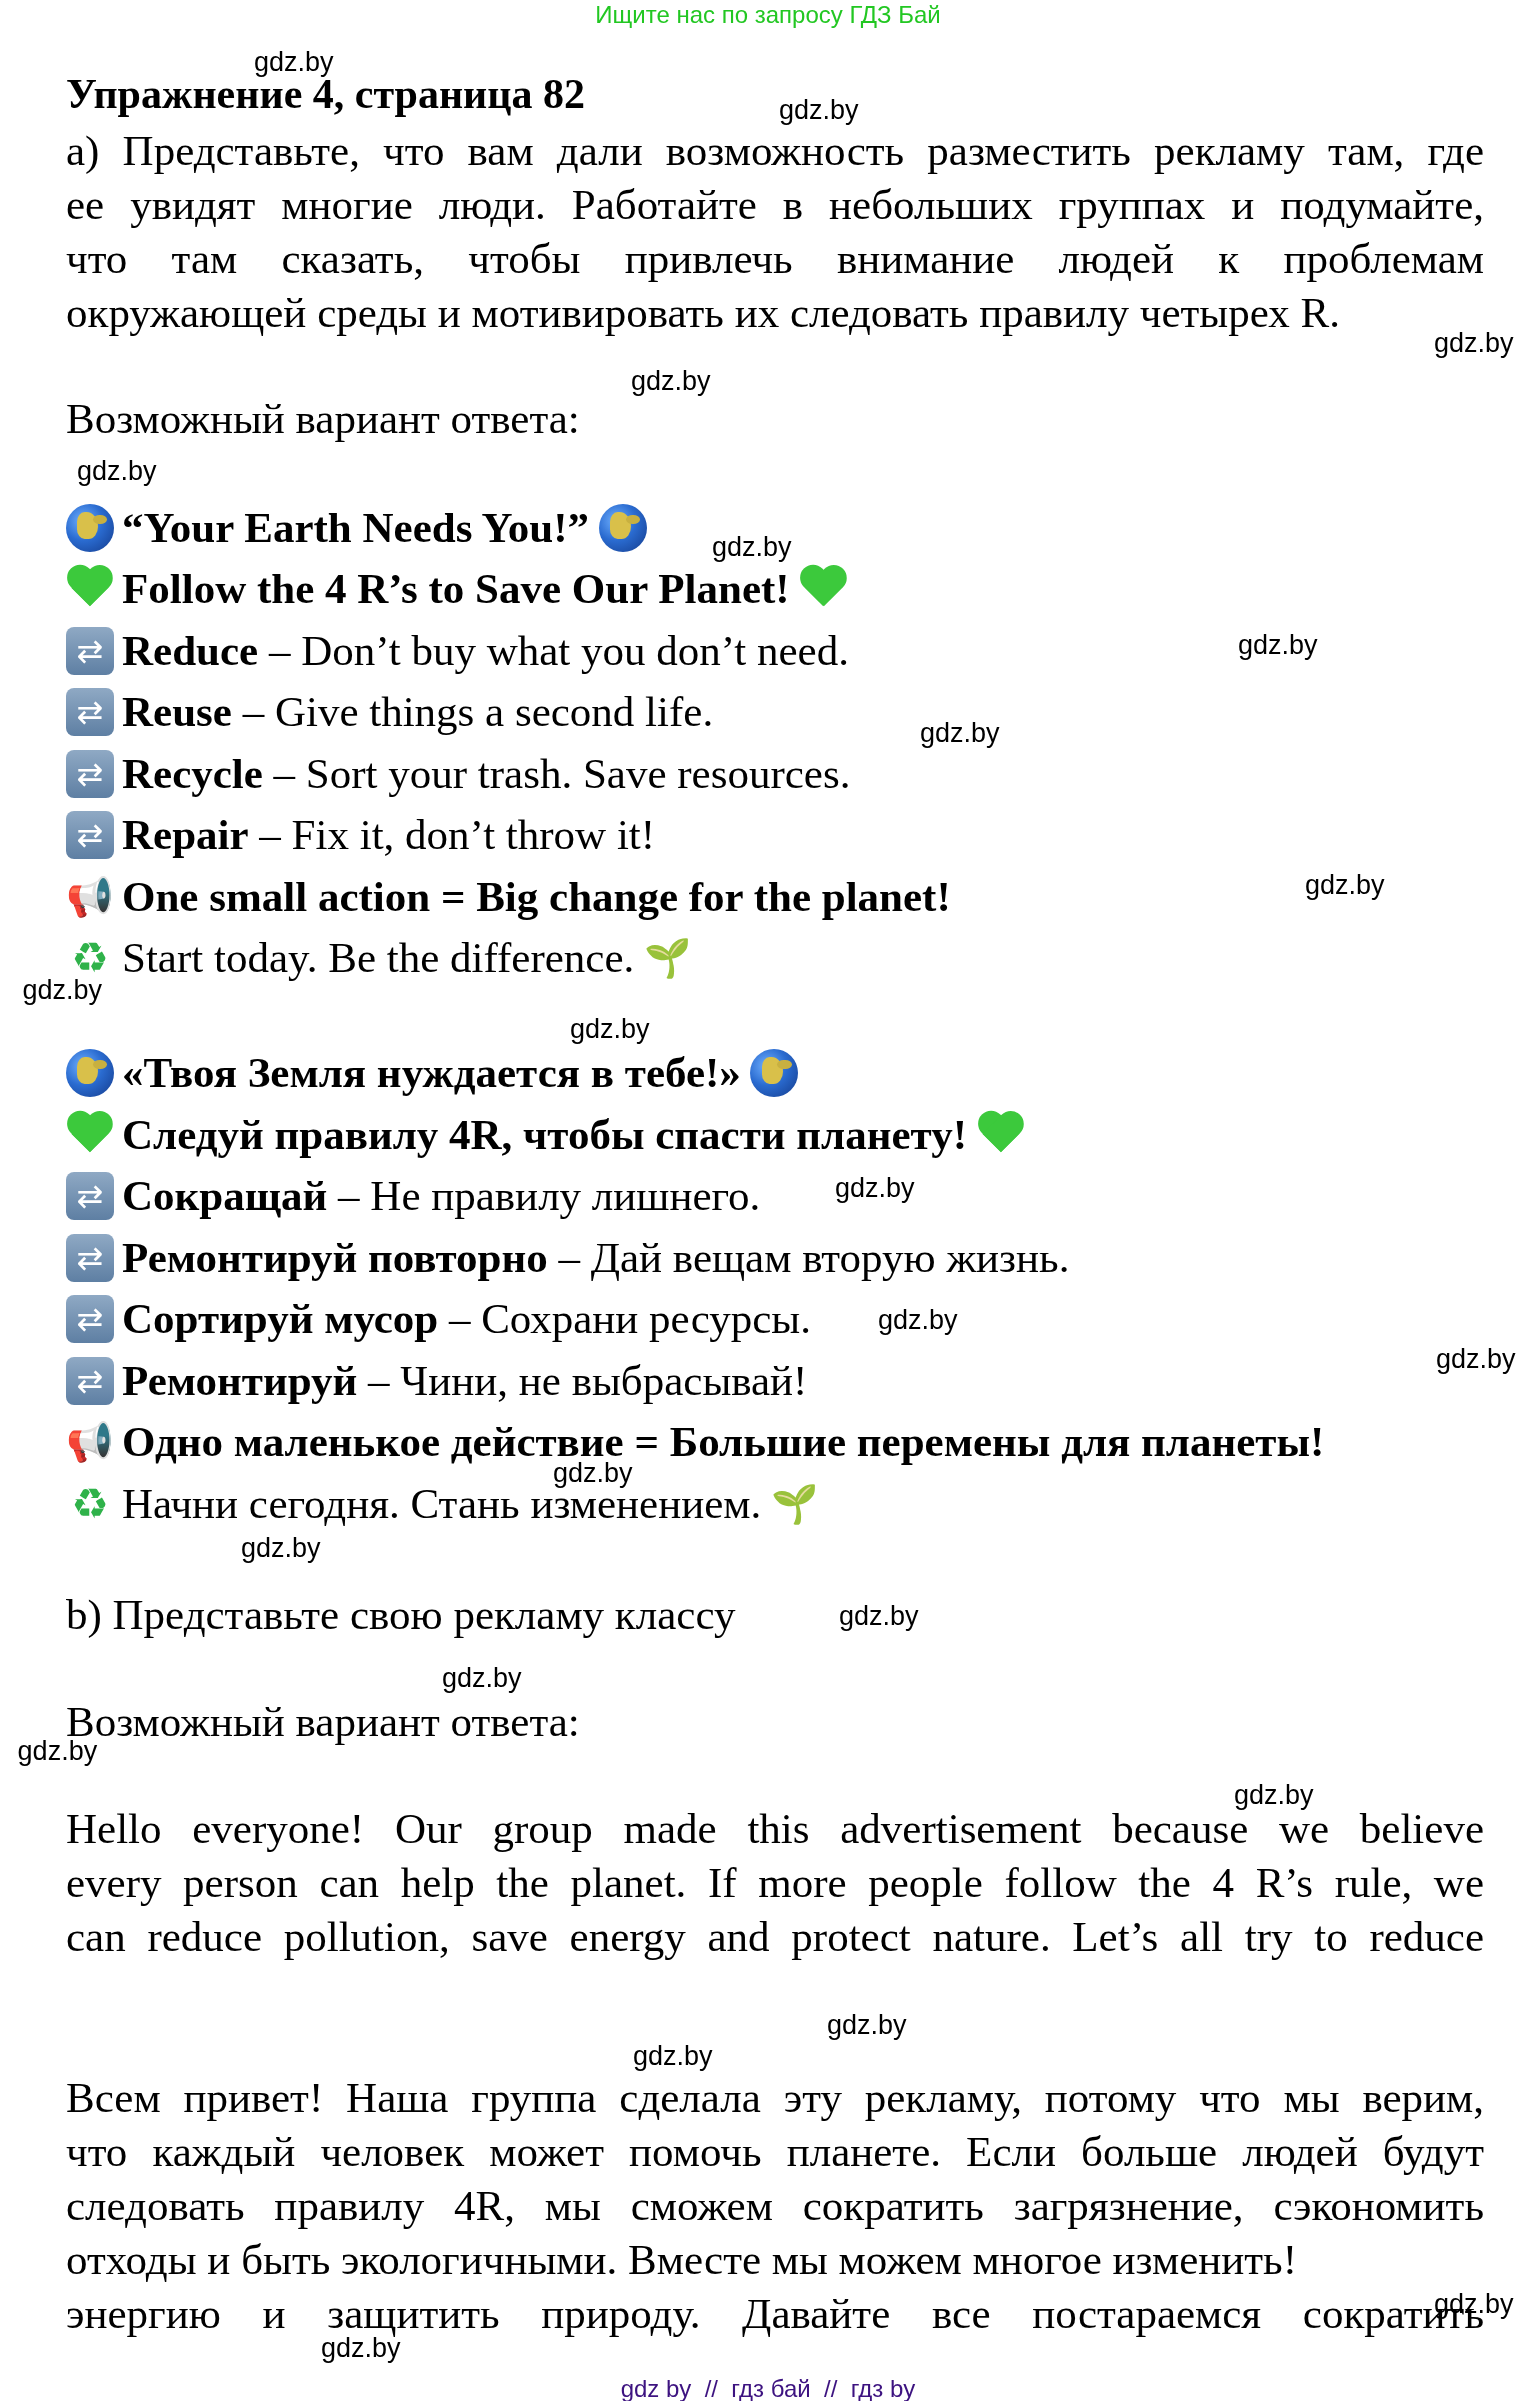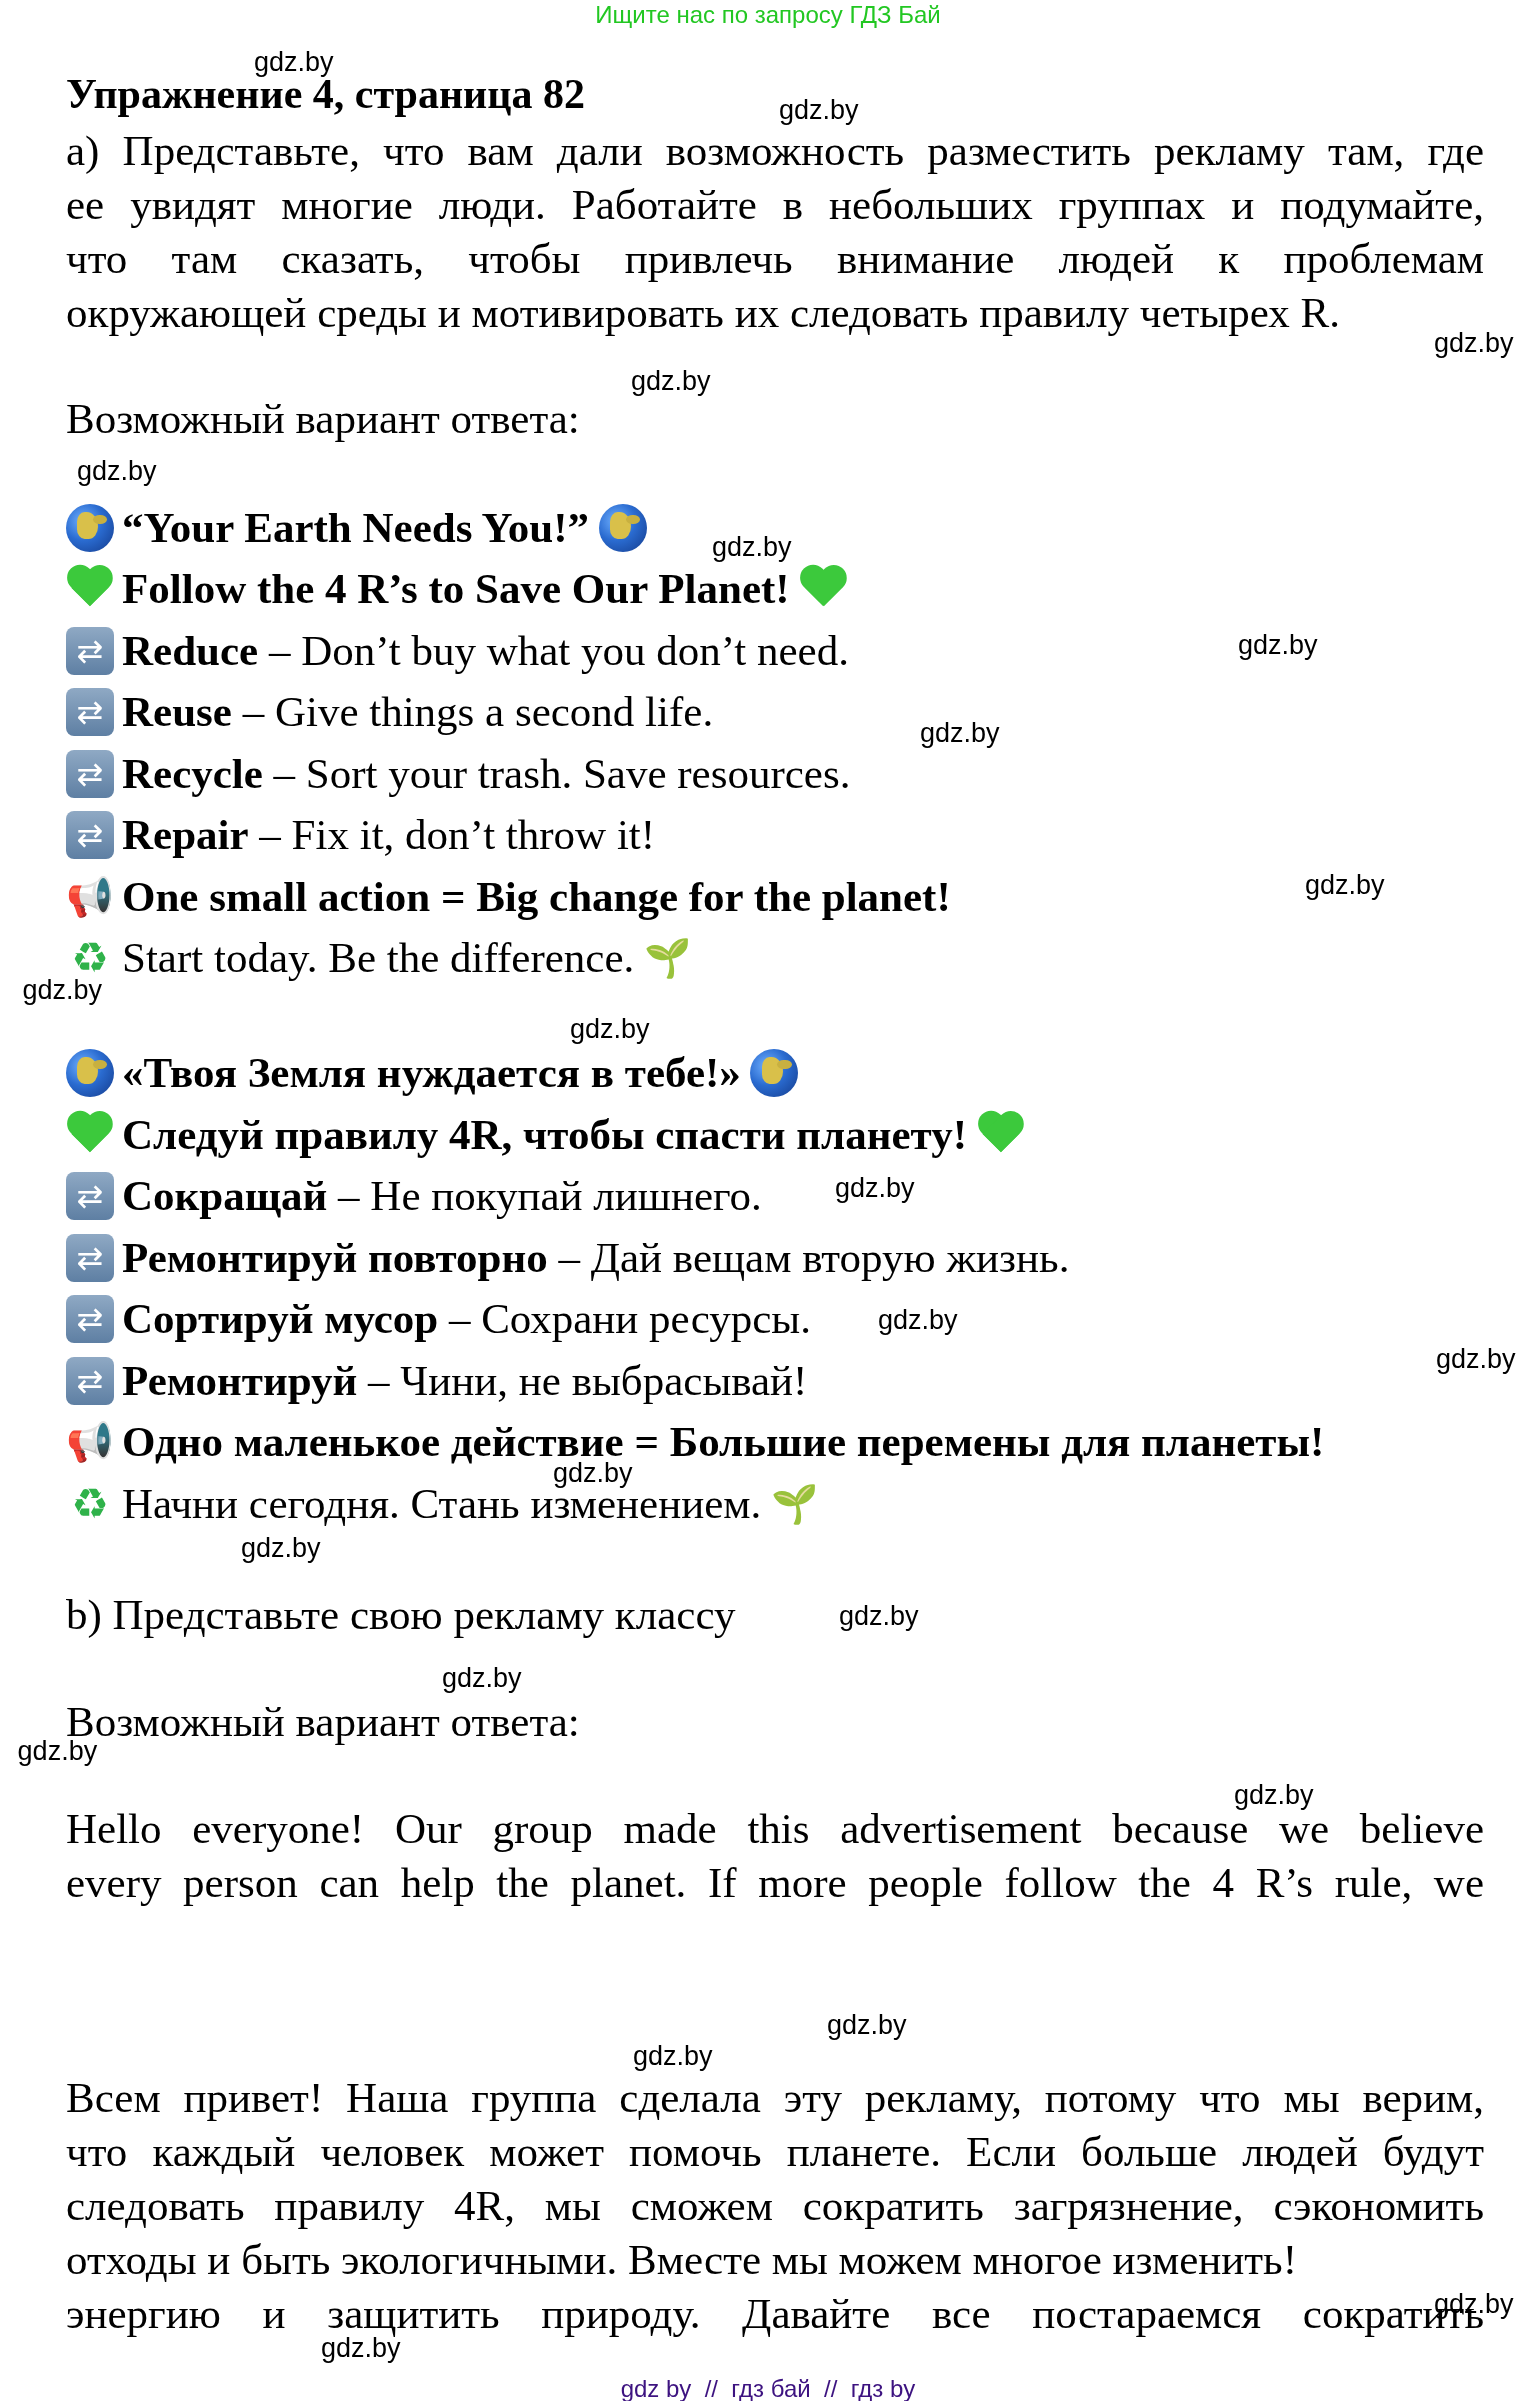--- a/index.html
+++ b/index.html
@@ -123,21 +123,21 @@
     <span class="ic globe after"></span>
   </div>
   <div class="abs ad-line" style="top:1104px">
     <span class="ic heart"></span>
     <span class="b">Следуй правилу 4R, чтобы спасти планету!</span>
     <span class="ic heart after"></span>
   </div>
   <div class="abs ad-line" style="top:1165px">
     <span class="ic repeat">⇄</span>
     <span class="b">Сокращай</span>
-      <span style="white-space:pre"> – Не покупай лишнего.</span>
+      <span style="white-space:pre"> – Не правилу лишнего.</span>
   </div>
   <div class="abs ad-line" style="top:1227px">
     <span class="ic repeat">⇄</span>
     <span class="b">Ремонтируй повторно</span>
       <span style="white-space:pre"> – Дай вещам вторую жизнь.</span>
   </div>
   <div class="abs ad-line" style="top:1288px">
     <span class="ic repeat">⇄</span>
     <span class="b">Сортируй мусор</span>
       <span style="white-space:pre"> – Сохрани ресурсы.</span>
@@ -157,20 +157,21 @@
     <span class="ic seed after">🌱</span>
   </div>
 </div>
 
 <div class="abs plain" style="top:1589px">b) Представьте свою рекламу классу</div>
 <div class="abs plain" style="top:1696px">Возможный вариант ответа:</div>
 
 <div class="abs para" style="top:1802px">
   <span class="ln">Hello everyone! Our group made this advertisement because we believe</span>
   <span class="ln">every person can help the planet. If more people follow the 4 R’s rule, we</span>
+  <span class="ln">can reduce pollution, save energy and protect nature. Let’s all try to reduce</span>
 </div>
 
 <div class="abs para" style="top:2071px">
   <span class="ln">Всем привет! Наша группа сделала эту рекламу, потому что мы верим,</span>
   <span class="ln">что каждый человек может помочь планете. Если больше людей будут</span>
   <span class="ln">следовать правилу 4R, мы сможем сократить загрязнение, сэкономить</span>
   <span class="ln last">отходы и быть экологичными. Вместе мы можем многое изменить!</span>
   <span class="ln">энергию и защитить природу. Давайте все постараемся сократить</span>
 </div>
 

